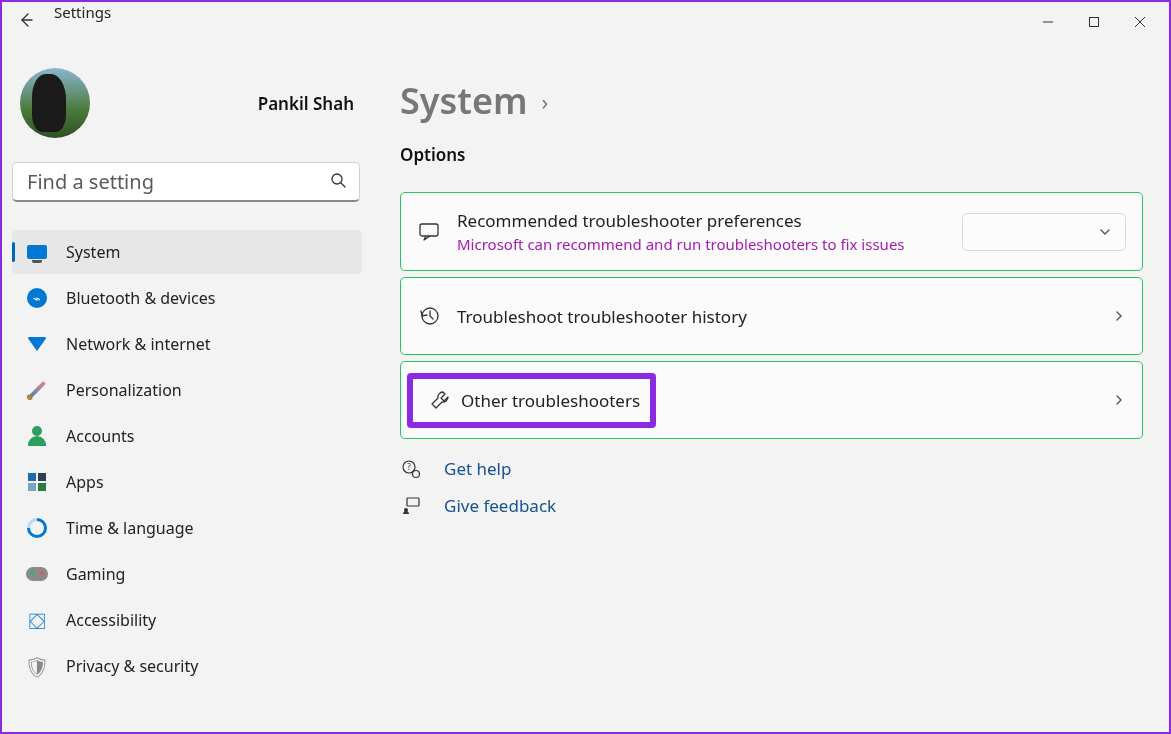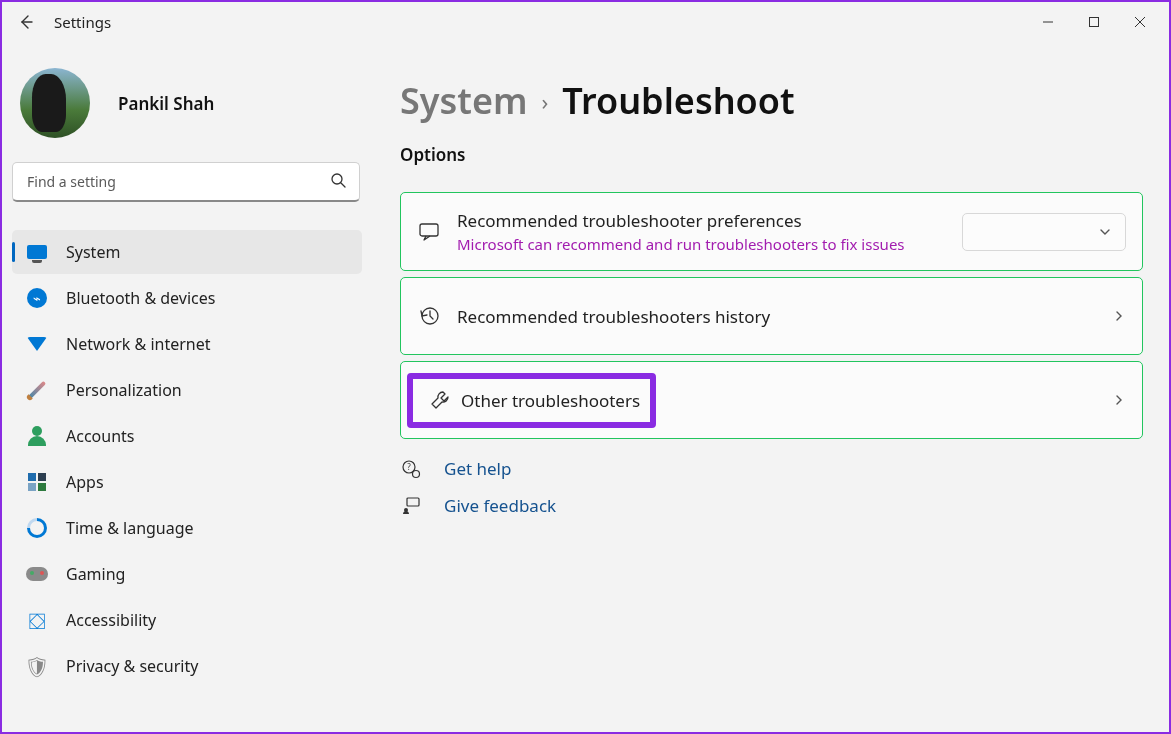--- a/index.html
+++ b/index.html
@@ -1,39 +1,39 @@
 <!DOCTYPE html>
 <html><head>
 <meta charset="utf-8">
 <style>
 * { box-sizing: border-box; margin: 0; padding: 0; font-family: "Segoe UI", system-ui, sans-serif; }
 body { width: 1171px; height: 734px; background: #f3f3f3; border: 2px solid #8a2be2; overflow: hidden; position: relative; }
 
 
-.titlebar { height: 40px; display: flex; align-items: center; padding: 0 6px; }
+.titlebar { height: 40px; display: flex; align-items: flex-start; padding: 0 6px; }
 .tb-back { width: 36px; height: 36px; display: flex; align-items: center; justify-content: center; color: #333; font-size: 16px; cursor: pointer; }
 .tb-title { margin-left: 10px; font-size: 15px; color: #222; }
 .tb-spacer { flex: 1; }
 .tb-btn { width: 46px; height: 40px; display: flex; align-items: center; justify-content: center; color: #333; }
 .tb-btn svg { width: 12px; height: 12px; }
 
 
 .app { display: flex; height: calc(100% - 40px); }
 .sidebar { width: 360px; padding: 10px 0 0 10px; }
 .content { flex: 1; padding: 34px 26px 0 38px; }
 
 
-.profile { display: flex; align-items: center; gap: 28px; padding: 16px 8px 24px 8px; }
+.profile { display: flex; align-items: center; gap: 20px; padding: 16px 8px 24px 8px; justify-content: space-between; }
 .avatar { width: 70px; height: 70px; border-radius: 50%; background: linear-gradient(180deg,#8bb5d1 0%,#4a7a3a 60%,#2e5025 100%); position: relative; overflow: hidden; }
 .avatar::after { content: ""; position: absolute; left: 12px; top: 6px; width: 34px; height: 58px; background: #1a1a1a; border-radius: 40% 44% 30% 30%; }
 .profile-name { font-size: 17px; font-weight: 600; color: #111; }
 
 
 .search-wrap { width: 348px; position: relative; margin-bottom: 28px; }
-.search { width: 100%; height: 40px; border: 1px solid #d0d0d0; border-bottom: 2px solid #888; border-radius: 5px; background: #fff; padding: 0 60px 0 14px; font-size: 14px; color: #222; outline: none; }
+.search { width: 100%; height: 40px; border: 1px solid #d0d0d0; border-bottom: 2px solid #888; border-radius: 5px; background: #fff; padding: 0 60px 0 14px; font-size: 20px; color: #222; outline: none; }
 .search::placeholder { color: #5a5a5a; }
 .search-icon { position: absolute; right: 14px; top: 50%; transform: translateY(-50%); color: #333; }
 
 
 .nav { display: flex; flex-direction: column; gap: 2px; }
 .nav-item { height: 44px; display: flex; align-items: center; gap: 18px; padding: 0 14px; border-radius: 5px; cursor: pointer; position: relative; }
 .nav-item.selected { background: #e7e7e7; }
 .nav-item.selected::before { content: ""; position: absolute; left: 0; top: 12px; bottom: 12px; width: 3px; background: #0067c0; border-radius: 3px; }
 .nav-icon { width: 22px; height: 22px; display: flex; align-items: center; justify-content: center; }
 .nav-label { font-size: 16px; color: #222; }
@@ -192,21 +192,20 @@
           </span>
         <span class="nav-label">Privacy &amp; security</span>
       </div>
     </nav>
   </aside>
 
   <main class="content">
     <div class="breadcrumb">
       <span class="bc-seg bc-parent">System</span>
       <span class="bc-chev">›</span>
-      <span class="bc-seg bc-current">Troubleshoot</span>
     </div>
 
     <div class="section-title">Options</div>
 
     <div class="card">
       <div class="card-icon">
         <svg width="22" height="22" viewBox="0 0 22 22">
             <rect x="2" y="3" width="18" height="12" rx="2" fill="none" stroke="#333" stroke-width="1.3"></rect>
             <path d="M8 15l-2 4 6-4" fill="none" stroke="#333" stroke-width="1.3" stroke-linejoin="round"></path>
           </svg>
@@ -224,21 +223,21 @@
 
     <div class="card">
       <div class="card-icon">
         <svg width="22" height="22" viewBox="0 0 22 22">
             <circle cx="12" cy="11" r="8" fill="none" stroke="#333" stroke-width="1.3"></circle>
             <path d="M12 6v5l3 3" fill="none" stroke="#333" stroke-width="1.3" stroke-linecap="round"></path>
             <path d="M3 6l1 5 5-1" fill="none" stroke="#333" stroke-width="1.3" stroke-linecap="round"></path>
           </svg>
       </div>
       <div class="card-body">
-        <div class="card-title">Recommended troubleshooters history</div>
+        <div class="card-title">Troubleshoot troubleshooter history</div>
       </div>
       <div class="card-end">
         <svg width="12" height="12" viewBox="0 0 12 12">
             <path d="M4 2l4 4-4 4" fill="none" stroke="#555" stroke-width="1.4" stroke-linecap="round"></path>
           </svg>
       </div>
     </div>
 
     <div class="card highlight">
       <div class="card-inner">

